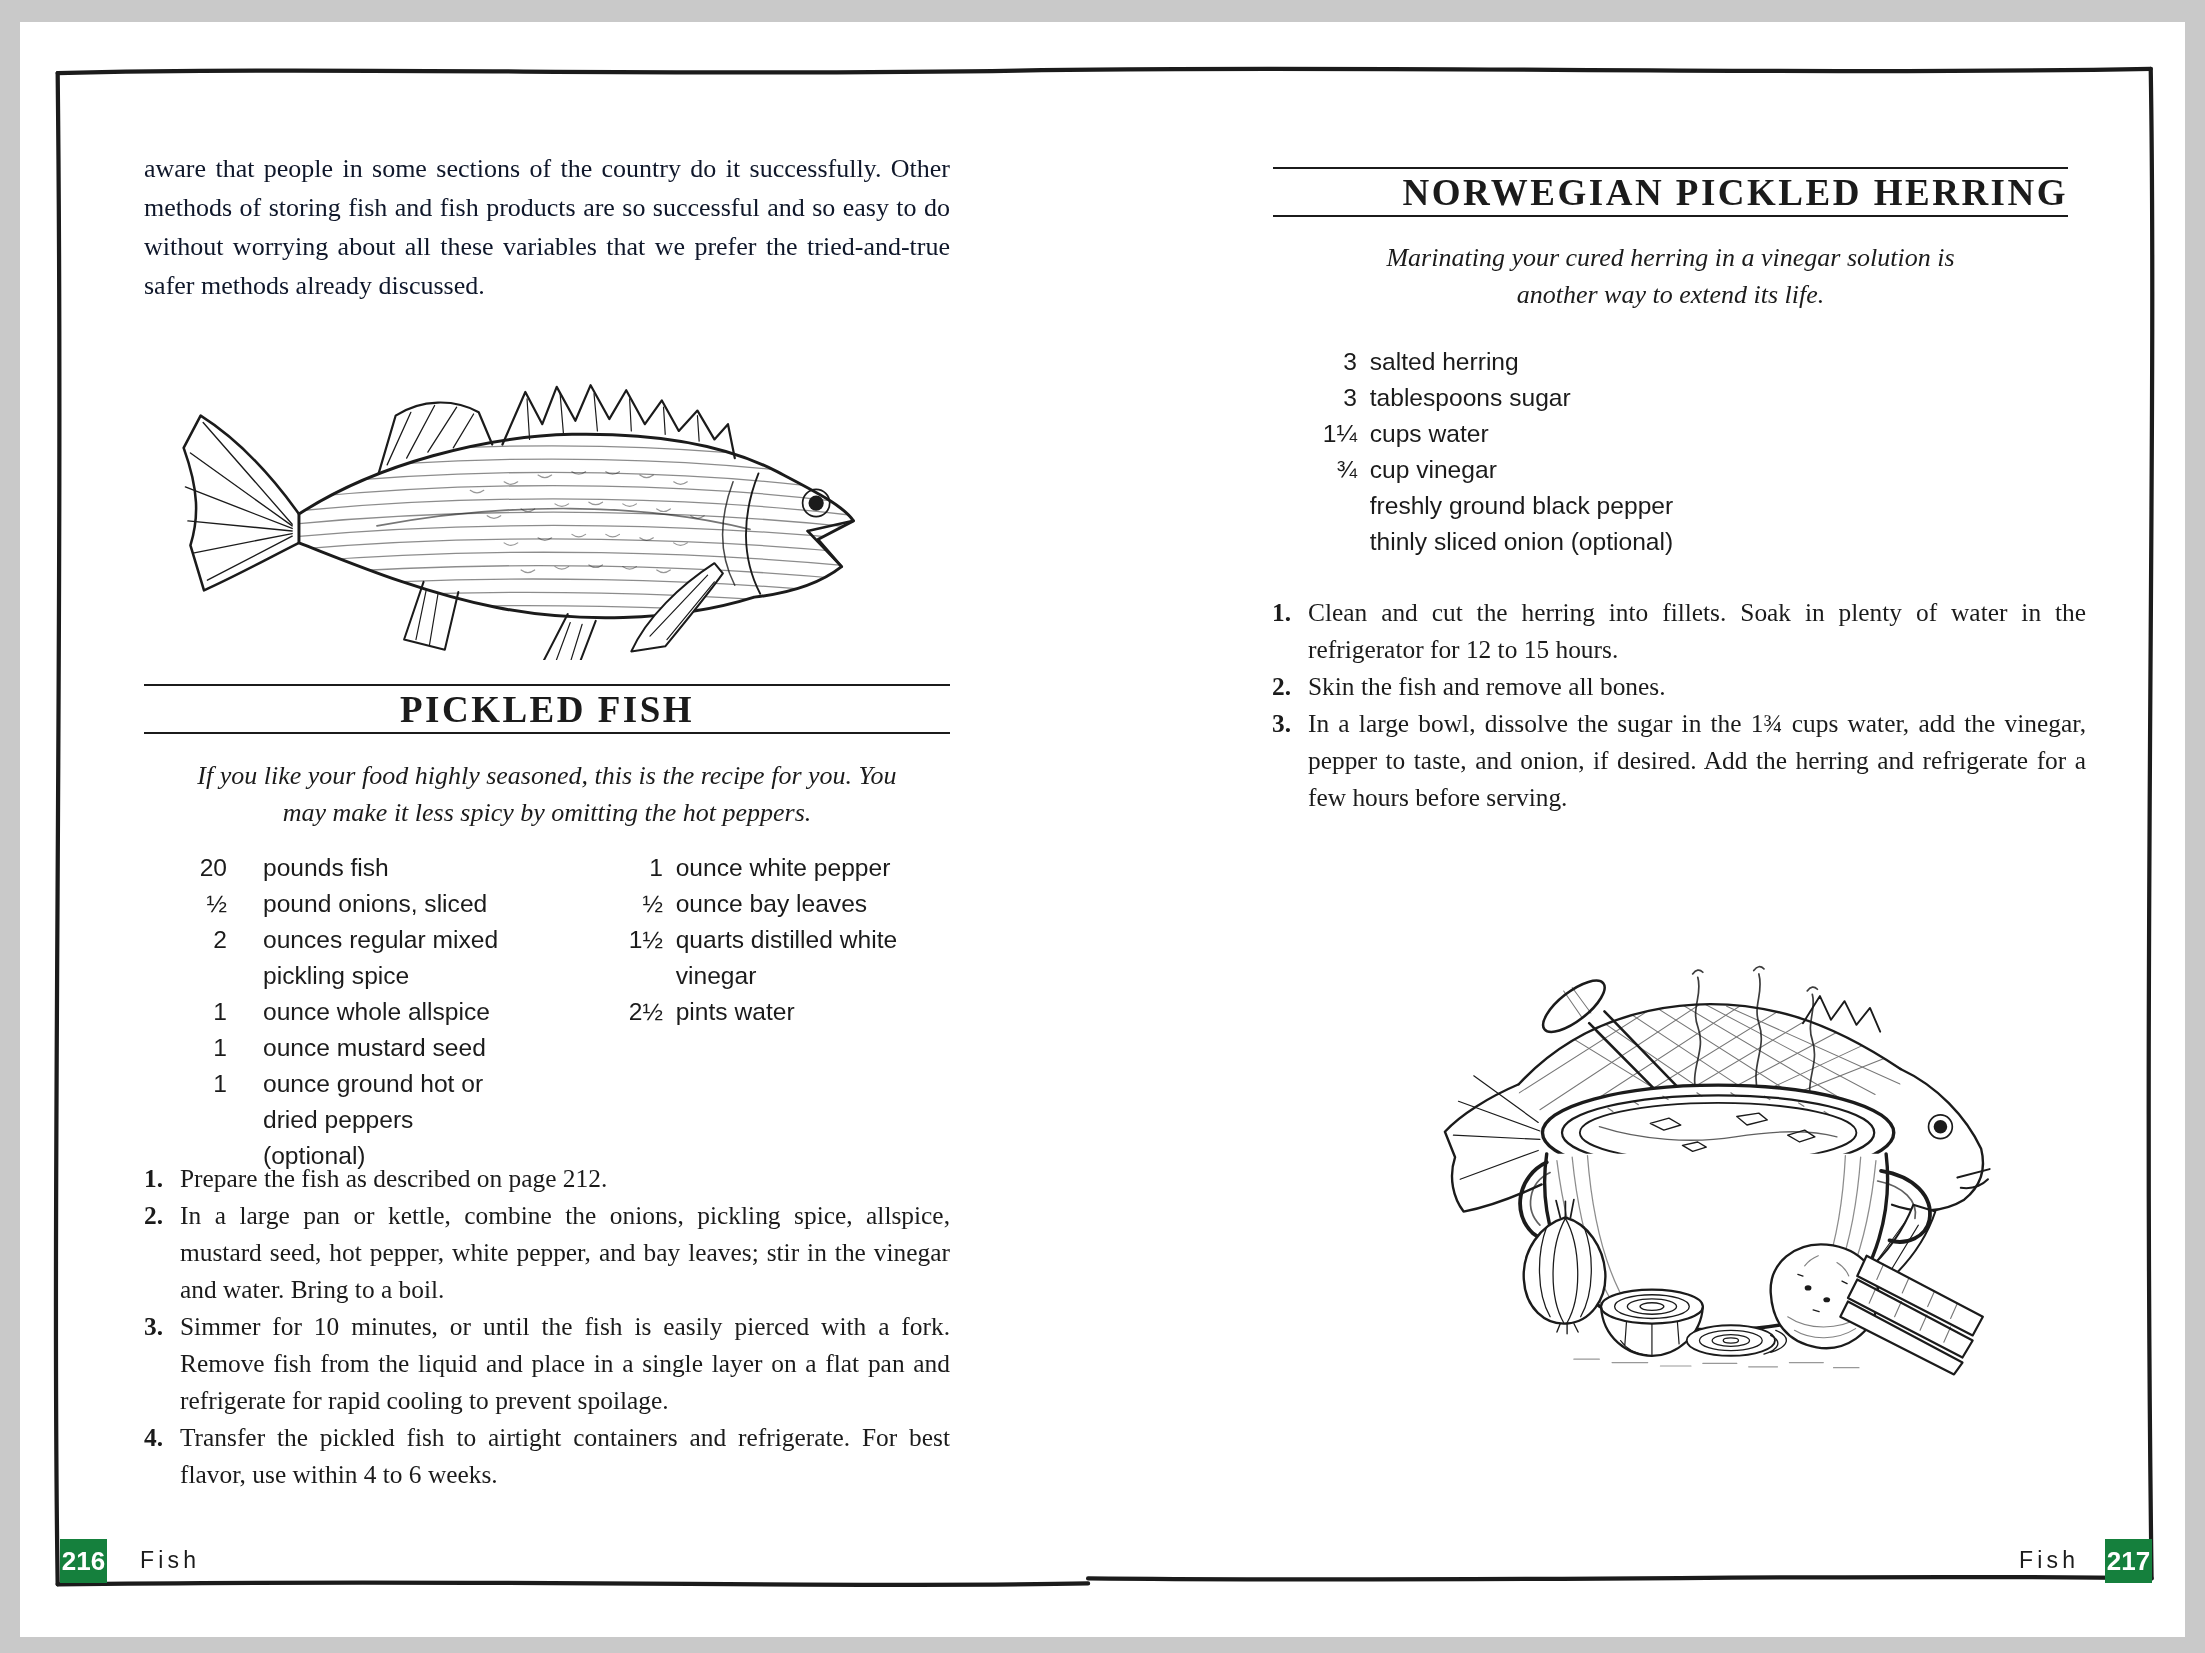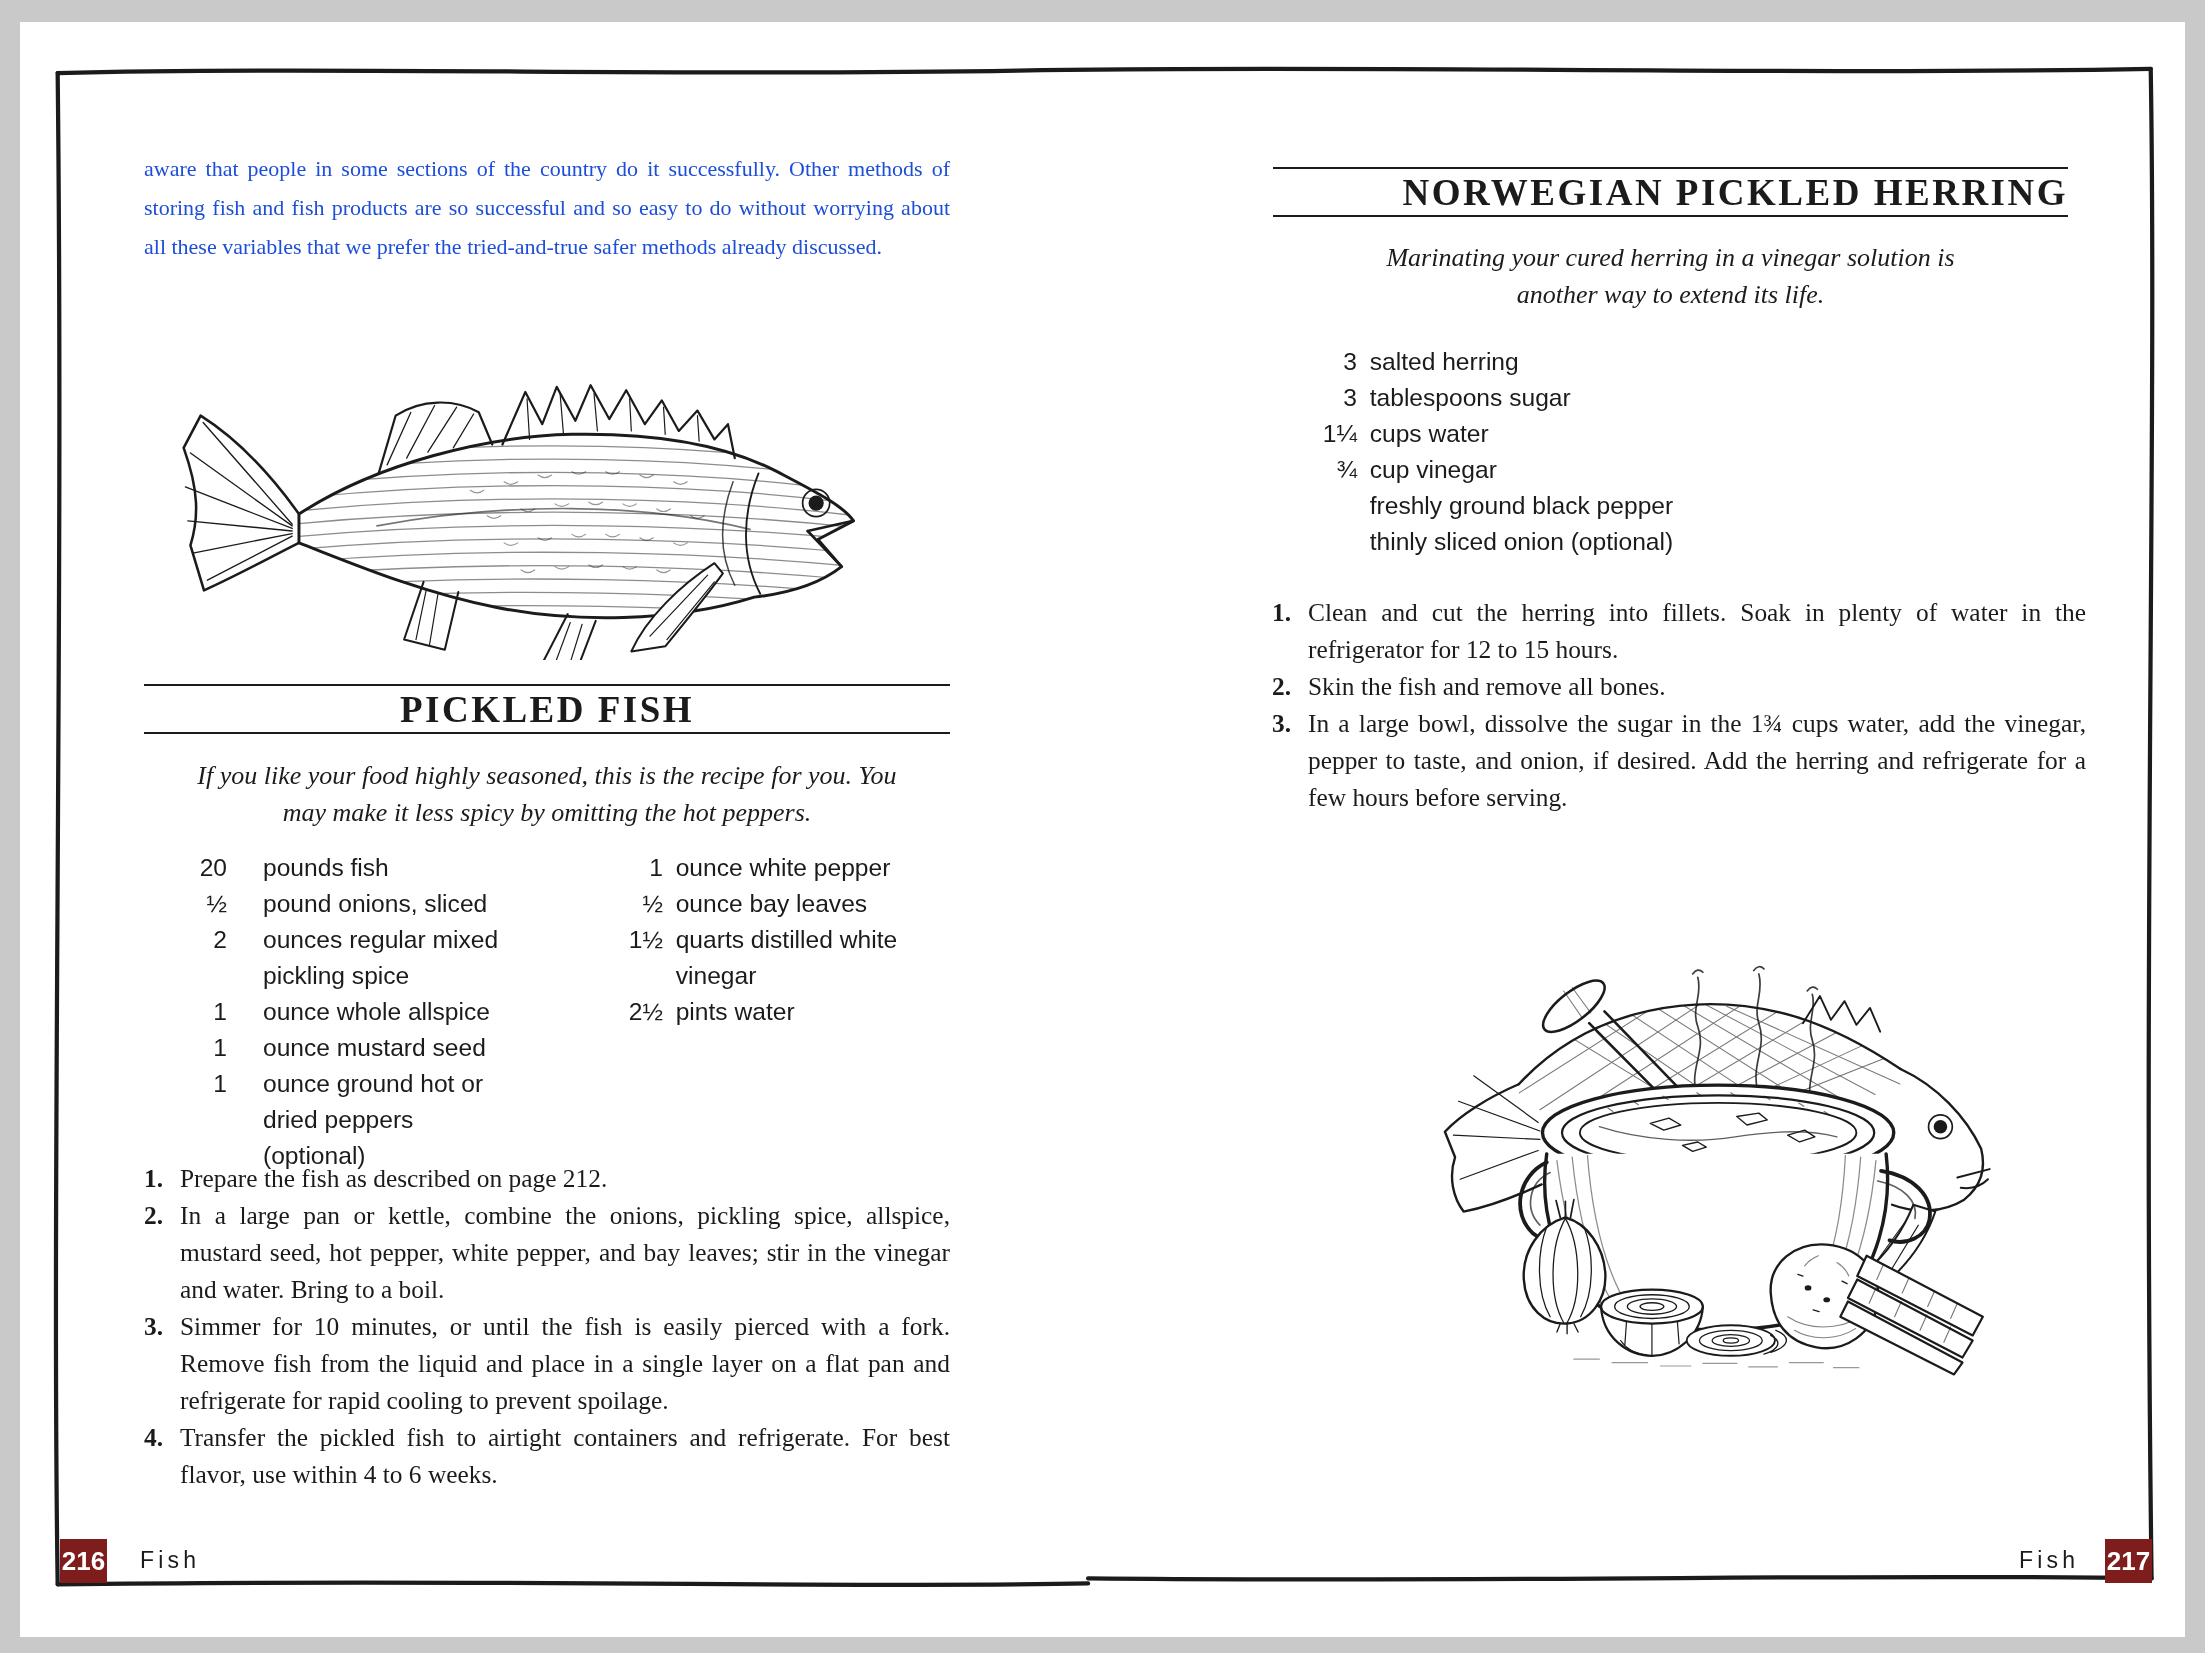--- a/index.html
+++ b/index.html
@@ -3,41 +3,41 @@
 <meta charset="utf-8">
 <style>
   html,body{margin:0;padding:0;background:#c9c9c9;}
   #stage{position:relative;width:2205px;height:1654px;background:#c9c9c9;overflow:hidden;
          font-family:"Liberation Serif", serif;color:#1b1b1b;}
   #paper{position:absolute;left:20.4px;top:22px;right:20.4px;bottom:17px;background:#ffffff;}
   .abs{position:absolute;}
   svg{display:block;}
 
   
-  .bodytext{font-family:"Liberation Serif", serif;font-size:22px;line-height:39px;
-            text-align:justify;color:#1d4ed8;}
+  .bodytext{font-family:"Liberation Serif", serif;font-size:26px;line-height:39px;
+            text-align:justify;color:#0f172a;}
   .recipe-title{font-family:"Liberation Serif", serif;font-weight:bold;font-size:37px;
             line-height:39px;text-align:center;letter-spacing:2.5px;
             border-top:2.5px solid #1b1b1b;border-bottom:2.5px solid #1b1b1b;
             padding:4.2px 0 2.5px 0;transform-origin:center;}
   .recipe-subtitle{font-family:"Liberation Serif", serif;font-style:italic;font-size:26px;
             line-height:37px;text-align:center;}
   .ing-col{font-family:"Liberation Sans", sans-serif;font-size:24.6px;line-height:36px;}
   .ing-row{display:flex;}
   .ing-qty{flex:0 0 auto;text-align:right;}
   .ing-txt{margin-left:14.4px;}
   .col1 .ing-qty{width:83px;} .col1 .ing-txt{width:254px;margin-left:36px;}
   .col2 .ing-qty{width:82px;margin-left:0;} .col2 .ing-txt{width:265px;margin-left:12.7px;}
   .colR .ing-qty{width:85px;} .colR .ing-txt{width:543px;margin-left:12.7px;}
   .steps{font-family:"Liberation Serif", serif;font-size:25.4px;line-height:37px;}
   .step{display:flex;}
   .step-num{flex:0 0 36px;font-weight:bold;}
   .step-body{flex:1;text-align:justify;}
   .footer-label{font-family:"Liberation Sans", sans-serif;font-size:23px;letter-spacing:4.2px;}
-  .page-box{background:#7f1d1d;color:#ffffff;display:flex;align-items:center;justify-content:center;
+  .page-box{background:#15803d;color:#ffffff;display:flex;align-items:center;justify-content:center;
             font-family:"Liberation Sans", sans-serif;font-weight:bold;font-size:26px;}
   line,path,ellipse,circle{vector-effect:none;}
 </style>
 </head>
 <body>
 
 <div id="stage">
   <div id="paper"></div>
 
   <svg class="abs" style="left:0;top:0;" width="2205" height="1654" viewBox="0 0 2600 1950">

